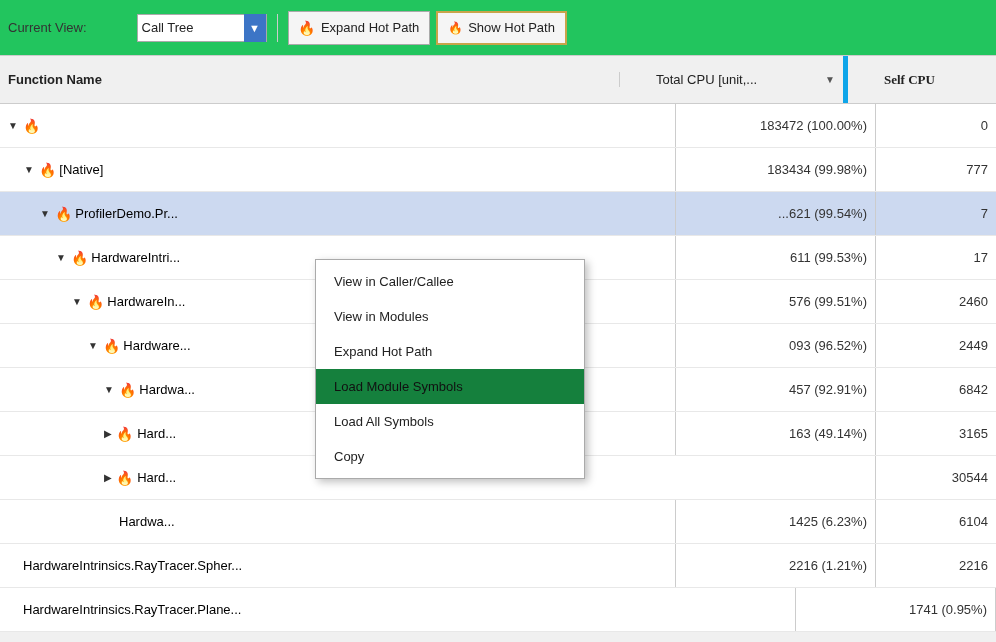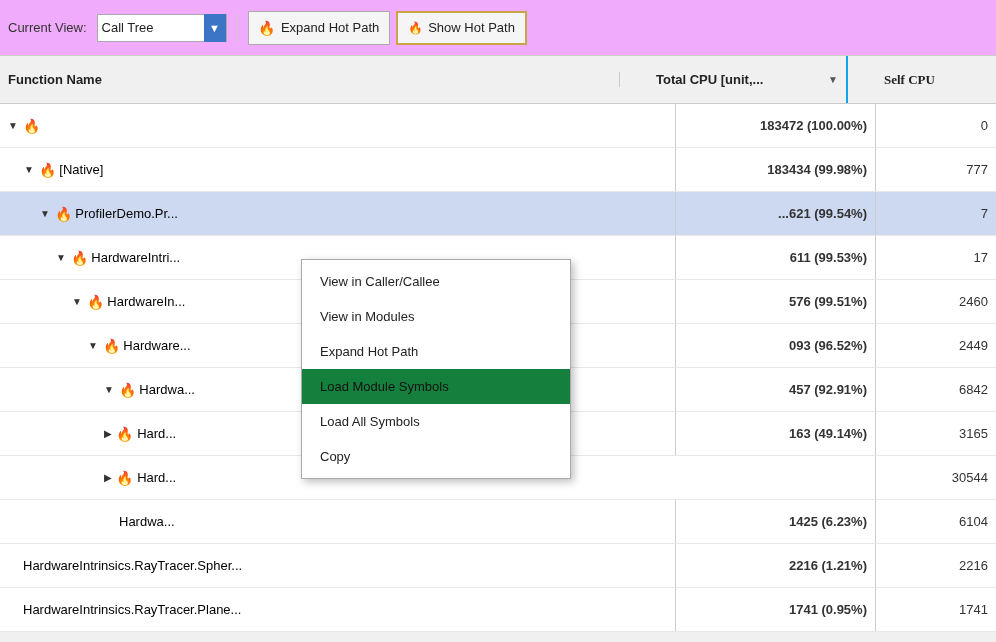--- a/index.html
+++ b/index.html
@@ -9,41 +9,42 @@
       background: #f0f0f0;
       width: 996px;
       height: 642px;
       overflow: hidden;
     }
 
     
     .toolbar {
       display: flex;
       align-items: center;
-      background: #f0abfc;
+      background: #22c55e;
       border-bottom: 1px solid #ccc;
       padding: 21px 8px;
       height: 56px;
       gap: 6px;
     }
     .toolbar-label {
       color: #333;
       font-size: 13px;
       margin-right: 4px;
     }
     .view-dropdown {
       display: flex;
       align-items: center;
       border: 1px solid #aaa;
       background: white;
       height: 28px;
       padding: 0 4px;
       gap: 16px;
       cursor: pointer;
       min-width: 130px;
+      margin-left: 40px;
     }
     .view-dropdown-text {
       font-size: 13px;
       color: #222;
     }
     .dropdown-arrow {
       background: #3c75c6;
       color: white;
       width: 22px;
       height: 28px;
@@ -101,23 +102,23 @@
     .col-function {
       flex: 1;
       padding: 0 8px;
       font-weight: 600;
       color: #222;
       border-right: 1px solid #ccc;
     }
     .col-totalcpu {
       width: 200px;
       padding: 0 8px;
-      font-weight: 700;
-      color: #222;
-      border-right: 2px solid #0ea5e9;
+      font-weight: 400;
+      color: #222;
+      border-right: 5px solid #0ea5e9;
       display: flex;
       align-items: center;
       justify-content: space-between;
       height: 100%;
     }
     .col-selfcpu {
       width: 120px;
       padding: 0 8px;
       font-weight: 600;
       color: #222;
@@ -157,21 +158,20 @@
     .row-totalcpu {
       width: 200px;
       padding: 0 8px;
       text-align: right;
       border-right: 1px solid #ccc;
       height: 100%;
       display: flex;
       align-items: center;
       justify-content: flex-end;
       color: #333;
-      font-weight: bold;
     }
     .row-selfcpu {
       width: 120px;
       padding: 0 8px;
       text-align: right;
       height: 100%;
       display: flex;
       align-items: center;
       justify-content: flex-end;
       color: #333;
@@ -186,21 +186,21 @@
     .indent7 { padding-left: 104px; }
 
     .expand-tri { color: #333; font-size: 10px; margin-right: 2px; cursor: pointer; }
     .expand-tri-right { color: #333; font-size: 10px; margin-right: 2px; cursor: pointer; }
     .no-expand { width: 12px; display: inline-block; }
 
     
     .context-menu {
       position: absolute;
       top: 155px;
-      left: 301px;
+      left: 315px;
       background: white;
       border: 1px solid #aaa;
       box-shadow: 3px 3px 8px rgba(0,0,0,0.25);
       z-index: 100;
       width: 270px;
       padding: 4px 0;
     }
     .context-menu-item {
       padding: 10px 18px;
       cursor: pointer;
@@ -404,23 +404,20 @@
     </div>
 
     <div class="table-row">
       <div class="row-function indent1">
         <span class="no-expand"></span>
         <span>HardwareIntrinsics.RayTracer.Plane...</span>
       </div>
       <div class="row-totalcpu">
         <span>1741 (0.95%)</span>
       </div>
-      <div class="row-selfcpu">
-        <span>1741</span>
-      </div>
     </div>
 
     <div class="context-menu">
       <div class="context-menu-item">View in Caller/Callee</div>
       <div class="context-menu-item">View in Modules</div>
       <div class="context-menu-item">Expand Hot Path</div>
       <div class="context-menu-item highlighted">Load Module Symbols</div>
       <div class="context-menu-item">Load All Symbols</div>
       <div class="context-menu-item">Copy</div>
     </div>

